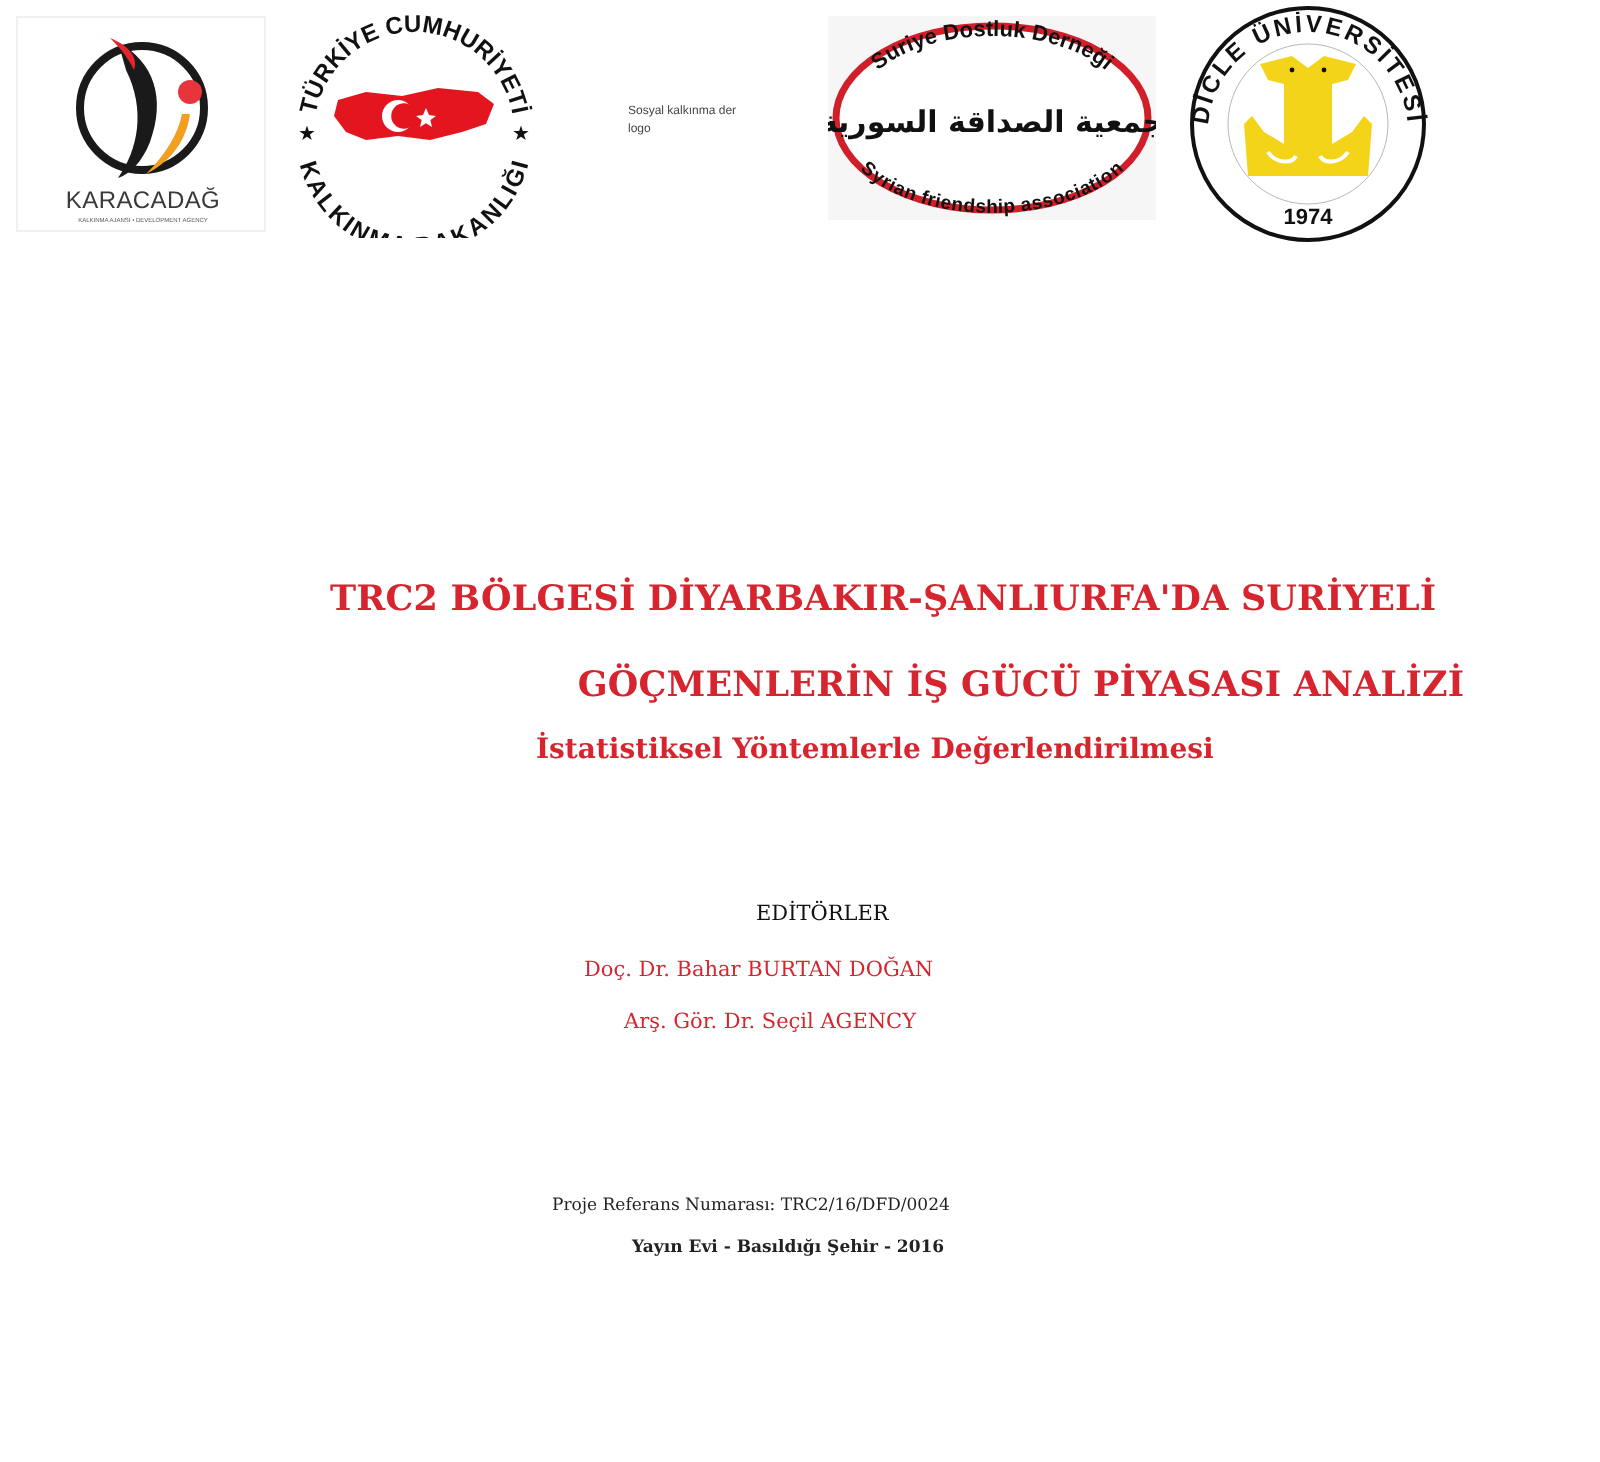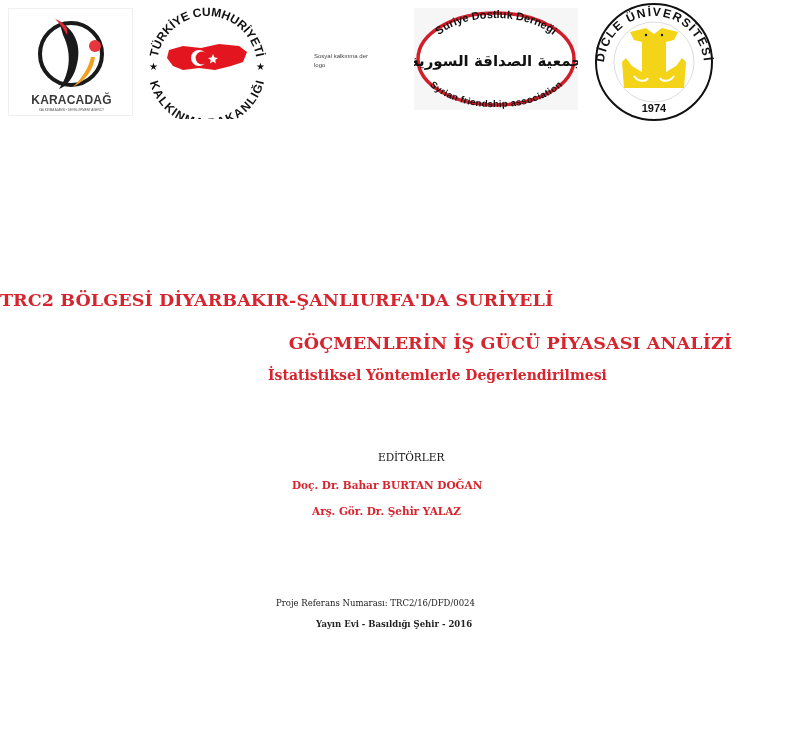--- a/index.html
+++ b/index.html
@@ -4,42 +4,42 @@
   <style>
     * { box-sizing: border-box; margin: 0; padding: 0; }
     html, body { width: 800px; height: 731px; background: #ffffff; overflow: hidden; }
     body { position: relative; font-family: "DejaVu Serif", "Liberation Serif", serif; }
 
     .logo { position: absolute; }
 
     
     #logo-karacadag { left: 8px; top: 8px; width: 125px; height: 108px; background: #fff; border: 1px solid #f0f0f0; }
     #logo-karacadag svg { position: absolute; left: 0; top: 0; }
-    .kc-name { position: absolute; left: 0; width: 125px; top: 84px; text-align: center; font-family: "Liberation Sans", sans-serif; font-size: 12px; font-weight: bold; color: #3a3a3a; letter-spacing: 0.2px; }
+    .kc-name { position: absolute; left: 0; width: 125px; top: 84px; text-align: center; font-family: "Liberation Sans", sans-serif; font-size: 12px; font-weight: normal; color: #3a3a3a; letter-spacing: 0.2px; }
     .kc-sub { position: absolute; left: 0; width: 125px; top: 99px; text-align: center; font-family: "Liberation Sans", sans-serif; font-size: 3px; color: #555; }
 
     
     #logo-bakanlik { left: 143px; top: 4px; width: 128px; height: 115px; }
 
     
     .placeholder-text { position: absolute; left: 314px; top: 52px; width: 80px; font-family: "Liberation Sans", sans-serif; font-size: 6px; line-height: 9px; color: #444; }
 
     
     #logo-sdd { left: 414px; top: 8px; width: 164px; height: 102px; background: #f6f6f6; }
 
     
     #logo-dicle { left: 590px; top: 2px; width: 128px; height: 120px; }
 
     .title { position: absolute; left: 0; width: 800px; font-weight: bold; color: #d6252e; }
-    .t1 { top: 290px; font-size: 17.5px; text-align: left; letter-spacing: 0.1px; }
+    .t1 { top: 290px; font-size: 17.5px; text-align: left; padding-left: 165px; letter-spacing: 0.1px; }
     .t2 { top: 333px; font-size: 17.5px; text-align: center; padding-left: 221px; letter-spacing: 0.1px; }
     .t3 { top: 367px; font-size: 14px; text-align: left; padding-left: 268px; color: #d6252e; }
 
     .editors-heading { position: absolute; top: 451px; left: 0; width: 800px; padding-left: 346px; font-size: 10.5px; font-weight: normal; color: #111; margin-left: 32px; }
-    .editor { position: absolute; left: 0; width: 800px; font-size: 10.5px; font-weight: bold; color: #d6252e; }
+    .editor { position: absolute; left: 0; width: 800px; font-size: 10.5px; font-weight: normal; color: #d6252e; }
     .e1 { top: 479px; padding-left: 292px; }
     .e2 { top: 505px; padding-left: 312px; }
 
     .ref { position: absolute; top: 598px; left: 0; width: 800px; padding-left: 276px; font-size: 8.5px; font-weight: normal; color: #222; }
     .pub { position: absolute; top: 619px; left: 0; width: 670px; padding-left: 316px; font-size: 8.5px; font-weight: bold; color: #222; }
   </style>
 </head>
 <body>
 
 <div id="logo-karacadag" class="logo">
@@ -119,16 +119,16 @@
     <text x="64" y="110" text-anchor="middle" font-family="Liberation Sans, sans-serif" font-size="11" font-weight="bold" fill="#111">1974</text>
   </svg>
 </div>
 
 <div class="title t1">TRC2 BÖLGESİ DİYARBAKIR-ŞANLIURFA'DA SURİYELİ</div>
 <div class="title t2">GÖÇMENLERİN İŞ GÜCÜ PİYASASI ANALİZİ</div>
 <div class="title t3">İstatistiksel Yöntemlerle Değerlendirilmesi</div>
 
 <div class="editors-heading">EDİTÖRLER</div>
 <div class="editor e1">Doç. Dr. Bahar BURTAN DOĞAN</div>
-<div class="editor e2">Arş. Gör. Dr. Şehir YALAZ</div>
+<div class="editor e2">Arş. Gör. Dr. Seçil AGENCY</div>
 
 <div class="ref">Proje Referans Numarası: TRC2/16/DFD/0024</div>
 <div class="pub">Yayın Evi - Basıldığı Şehir - 2016</div>
 
 </body></html>

